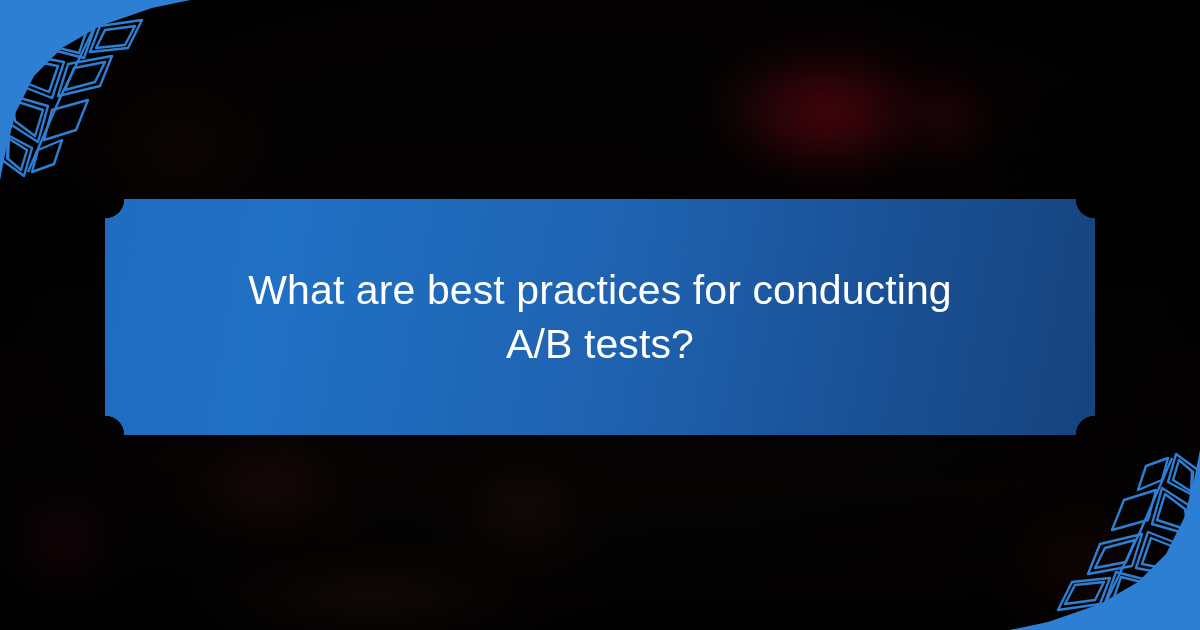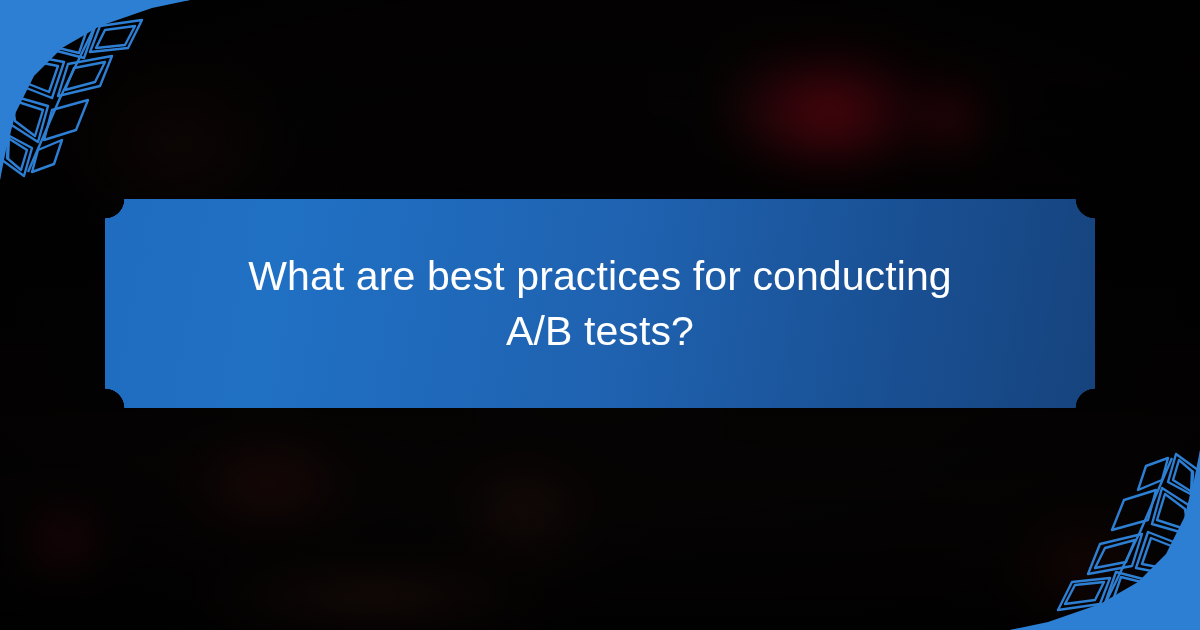--- a/index.html
+++ b/index.html
@@ -54,21 +54,21 @@
   .ornament.top-left { top: 0; left: 0; }
   .ornament.bottom-right { bottom: 0; right: 0; transform: rotate(180deg); }
   .ornament svg { display: block; width: 100%; height: 100%; }
 
   
   .card-wrap {
     position: absolute;
     left: 105px;
     top: 199px;
     width: 990px;
-    height: 209px;
+    height: 236px;
   }
   .card {
     position: absolute;
     inset: 0;
     background: linear-gradient(100deg, #1f6cc0 0%, #2070c4 18%, #1f62b0 52%, #194f92 80%, #16437d 100%);
     -webkit-mask-image:
       radial-gradient(circle 19px at 0 0, transparent 0 19px, #000 19.6px),
       radial-gradient(circle 19px at 100% 0, transparent 0 19px, #000 19.6px),
       radial-gradient(circle 19px at 0 100%, transparent 0 19px, #000 19.6px),
       radial-gradient(circle 19px at 100% 100%, transparent 0 19px, #000 19.6px);

